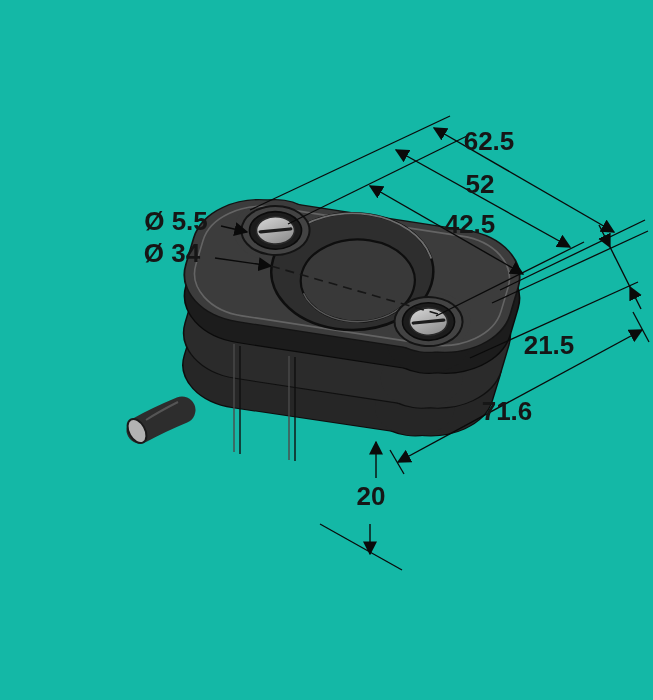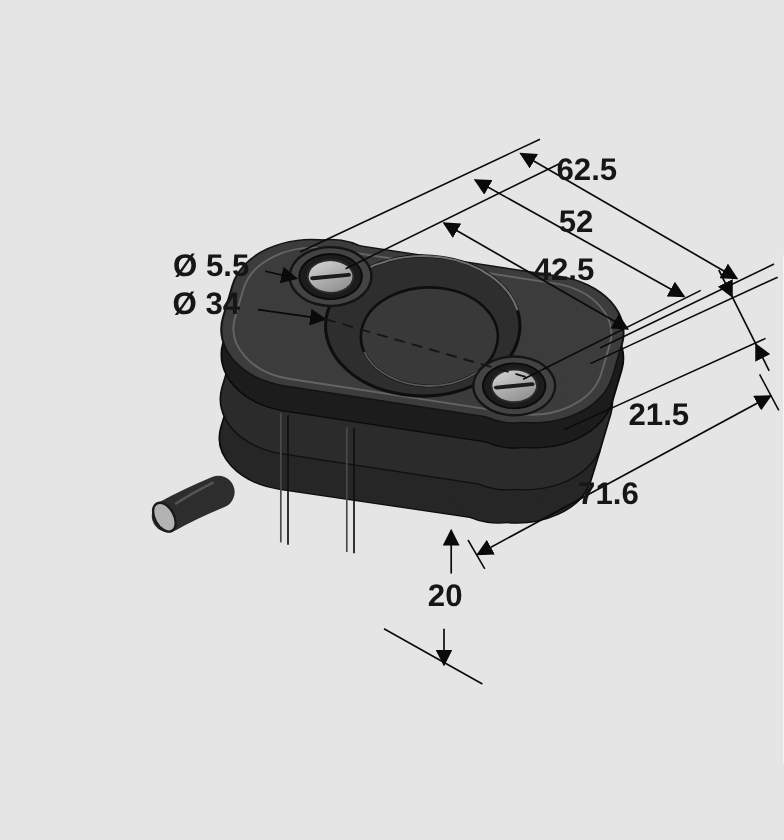--- a/index.html
+++ b/index.html
@@ -1,16 +1,16 @@
 <!DOCTYPE html>
 <html><head>
 <meta charset="utf-8">
 <style>
   html,body{margin:0;padding:0;background:#ffffff;}
-  .stage{position:relative;width:653px;height:700px;background:#e5e5e5;overflow:hidden;}
+  .stage{position:relative;width:653px;height:700px;background:#14b8a6;overflow:hidden;}
   svg{display:block;}
   .dim{font-family:"Liberation Sans",sans-serif;font-weight:bold;font-size:26px;fill:#161616;}
   .ext{stroke:#0a0a0a;stroke-width:1.3;fill:none;}
   .dln{stroke:#0a0a0a;stroke-width:1.4;fill:none;}
   .dash{stroke:#161616;stroke-width:1.6;fill:none;stroke-dasharray:9 6;}
 </style>
 </head>
 <body>
 
 <div class="stage">

